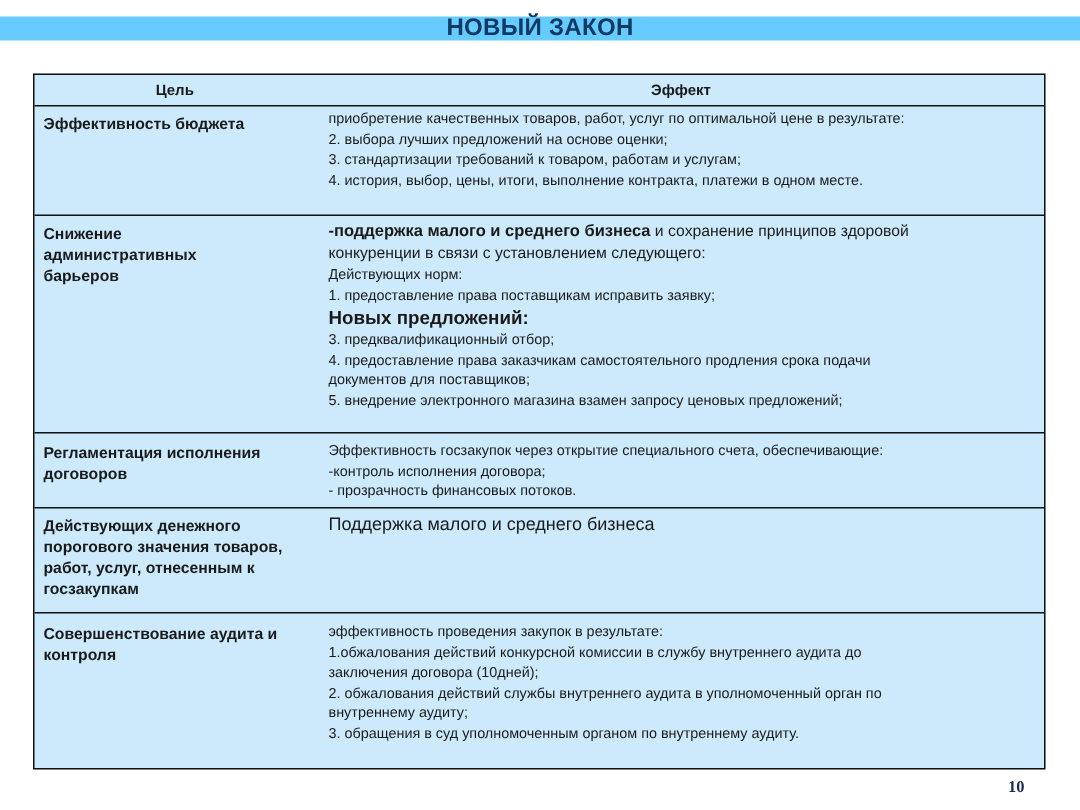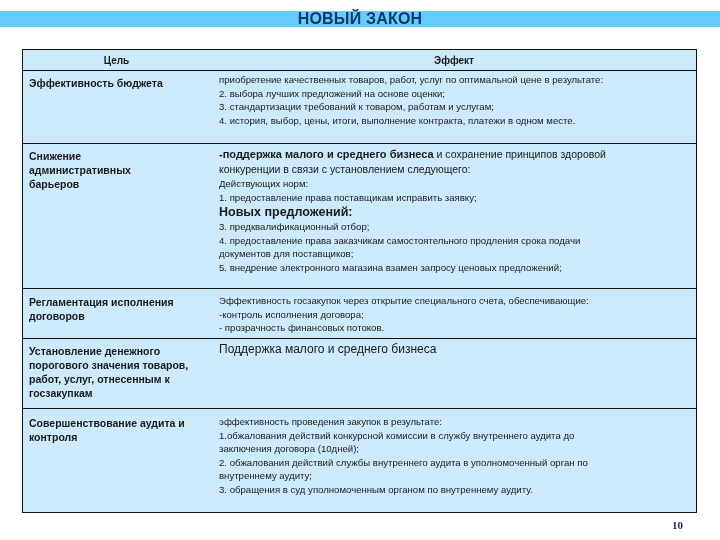--- a/index.html
+++ b/index.html
@@ -75,21 +75,21 @@
   <div class="row" style="top:238px;height:34px;">
     <div class="c1" style="top:6px">Регламентация исполнения договоров</div>
     <div class="c2" style="top:5px">
       <span class="line">Эффективность госзакупок через открытие специального счета, обеспечивающие:</span>
       <span class="line">-контроль исполнения договора;</span>
       <span class="line">- прозрачность финансовых потоков.</span>
     </div>
   </div>
 
   <div class="row" style="top:288px;height:70px;">
-    <div class="c1" style="top:5px;width:160px">Установление денежного порогового значения товаров, работ, услуг, отнесенным к госзакупкам</div>
+    <div class="c1" style="top:5px;width:160px">Действующих денежного порогового значения товаров, работ, услуг, отнесенным к госзакупкам</div>
     <div class="c2" style="top:4px">
       <span class="medium">Поддержка малого и среднего бизнеса</span>
     </div>
   </div>
 
   <div class="row" style="top:358px;height:104px;">
     <div class="c1" style="top:7px;width:170px">Совершенствование аудита и контроля</div>
     <div class="c2" style="top:6px">
       <span class="line">эффективность  проведения закупок в результате:</span>
       <span class="line">1.обжалования действий конкурсной комиссии в службу внутреннего аудита до</span>

